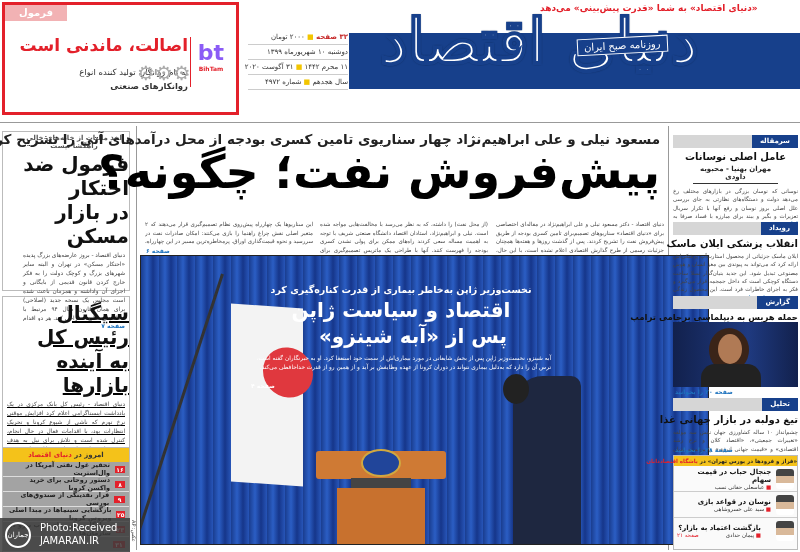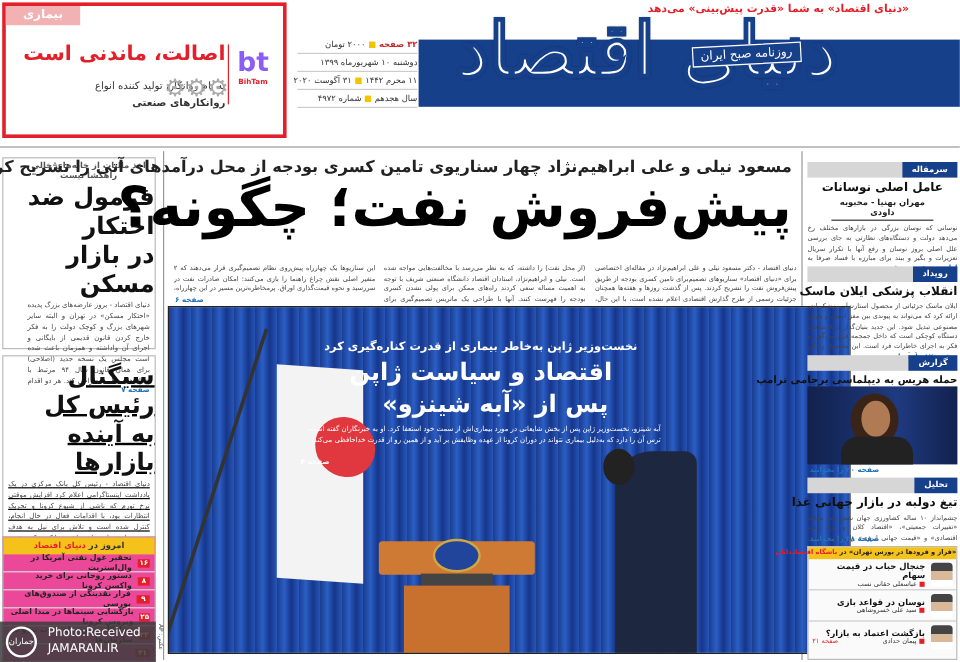--- a/index.html
+++ b/index.html
@@ -25,21 +25,21 @@
 #mast-title{left:380px;top:5px;font-family:"DejaVu Serif",serif;font-size:62px;color:#fff;font-weight:bold;-webkit-text-stroke:2px #17408b;text-shadow:0 0 2px #000;white-space:nowrap;letter-spacing:-2px;}
 #mast-sub{left:577px;top:37px;background:#17408b;border:1px solid #fff;color:#fff;font-size:10px;padding:2px 6px;transform:rotate(-3deg);white-space:nowrap;}
 #tagline{left:540px;top:3px;font-size:9px;color:#e3202a;font-weight:bold;white-space:nowrap;}
 
 .col-left{left:2px;width:128px;border:1px solid #bbb;}
 .kicker{font-size:7px;color:#555;text-align:center;font-weight:bold;padding:2px 0;}
 .big{font-weight:bold;color:#111;text-align:right;line-height:1.2;}
 .body{font-size:5.8px;color:#444;line-height:9px;text-align:justify;padding:0 4px;}
 .ref{font-size:6px;color:#1e73be;font-weight:bold;padding:1px 4px;direction:rtl;}
 
-#today{left:2px;top:447px;width:128px;height:105px;border:1px solid #bbb;background:#ec4899;}
+#today{left:2px;top:447px;width:128px;height:105px;border:1px solid #bbb;background:#a3a3a3;}
 #today .hd{background:#f4c21a;font-size:7px;color:#333;text-align:center;font-weight:bold;padding:3px 0;}
 #today .hd span{color:#e3202a;}
 #today .row{display:flex;align-items:center;font-size:6.5px;font-weight:bold;color:#222;border-bottom:1px solid #ddd;padding:3px 4px;height:15px;}
 #today .num{background:#e3202a;color:#fff;font-size:6px;width:12px;text-align:center;margin-left:5px;}
 #watermark{left:0;top:518px;width:130px;height:34px;background:rgba(60,60,60,0.85);color:#fff;font-size:10px;line-height:13px;direction:ltr;padding:3px 0 0 40px;}
 #watermark .ic{position:absolute;left:5px;top:4px;width:26px;height:26px;border:2px solid #fff;border-radius:50%;font-size:7px;text-align:center;line-height:22px;}
 
 #subhead{left:140px;top:131px;width:520px;font-size:13.5px;font-weight:bold;color:#222;text-align:center;white-space:nowrap;}
 #headline{left:140px;top:145px;width:520px;font-size:46px;font-weight:bold;color:#000;text-align:center;white-space:nowrap;letter-spacing:-1px;}
 .ccol{top:220px;font-size:5.5px;color:#444;line-height:8.5px;text-align:justify;}
@@ -78,21 +78,21 @@
 .qrow .av{width:18px;height:20px;background:linear-gradient(#444 35%,#d9b99a 35%,#d9b99a 70%,#fff 70%);border-radius:3px;margin-left:5px;}
 .qrow .t{font-size:7px;font-weight:bold;color:#111;}
 .qrow .a{font-size:5.5px;color:#333;}
 .qrow .a span{color:#e3202a;}
 .rule{background:#999;}
 </style>
 </head>
 <body>
 
 <div id="ad" class="abs">
-  <div class="tag">بیماری</div>
+  <div class="tag">فرمول</div>
   <div class="slogan">اصالت، ماندنی است</div>
   <div class="sub1">به تام روانکار، تولید کننده انواع</div>
   <div class="sub2">روانکارهای صنعتی</div>
   <div class="gears">⚙⚙⚙</div>
   <div class="divider"></div>
   <div class="logo">
     <div class="bt">bt</div>
     <div class="nm">BihTam</div>
   </div>
 </div>
@@ -234,21 +234,21 @@
         <div class="a"><span>■</span> <span style="color:#333">عباسعلی حقانی نسب</span></div>
       </div>
     </div>
   <div class="qrow">
       <div class="av"></div>
       <div>
         <div class="t">نوسان در قواعد بازی</div>
         <div class="a"><span>■</span> <span style="color:#333">سید علی خسروشاهی</span></div>
       </div>
     </div>
-  <div class="qrow" style="border-bottom:none;">
+  <div class="qrow" style="border-bottom:none;gap:10px;">
       <div class="av"></div>
       <div style="flex:1">
         <div class="t">بازگشت اعتماد به بازار؟</div>
         <div class="a" style="display:flex;justify-content:space-between;">
           <span><span>■</span> <span style="color:#333">پیمان حدادی</span></span>
           <span style="color:#e3202a">صفحه ۲۱</span>
         </div>
       </div>
     </div>
 </div>

